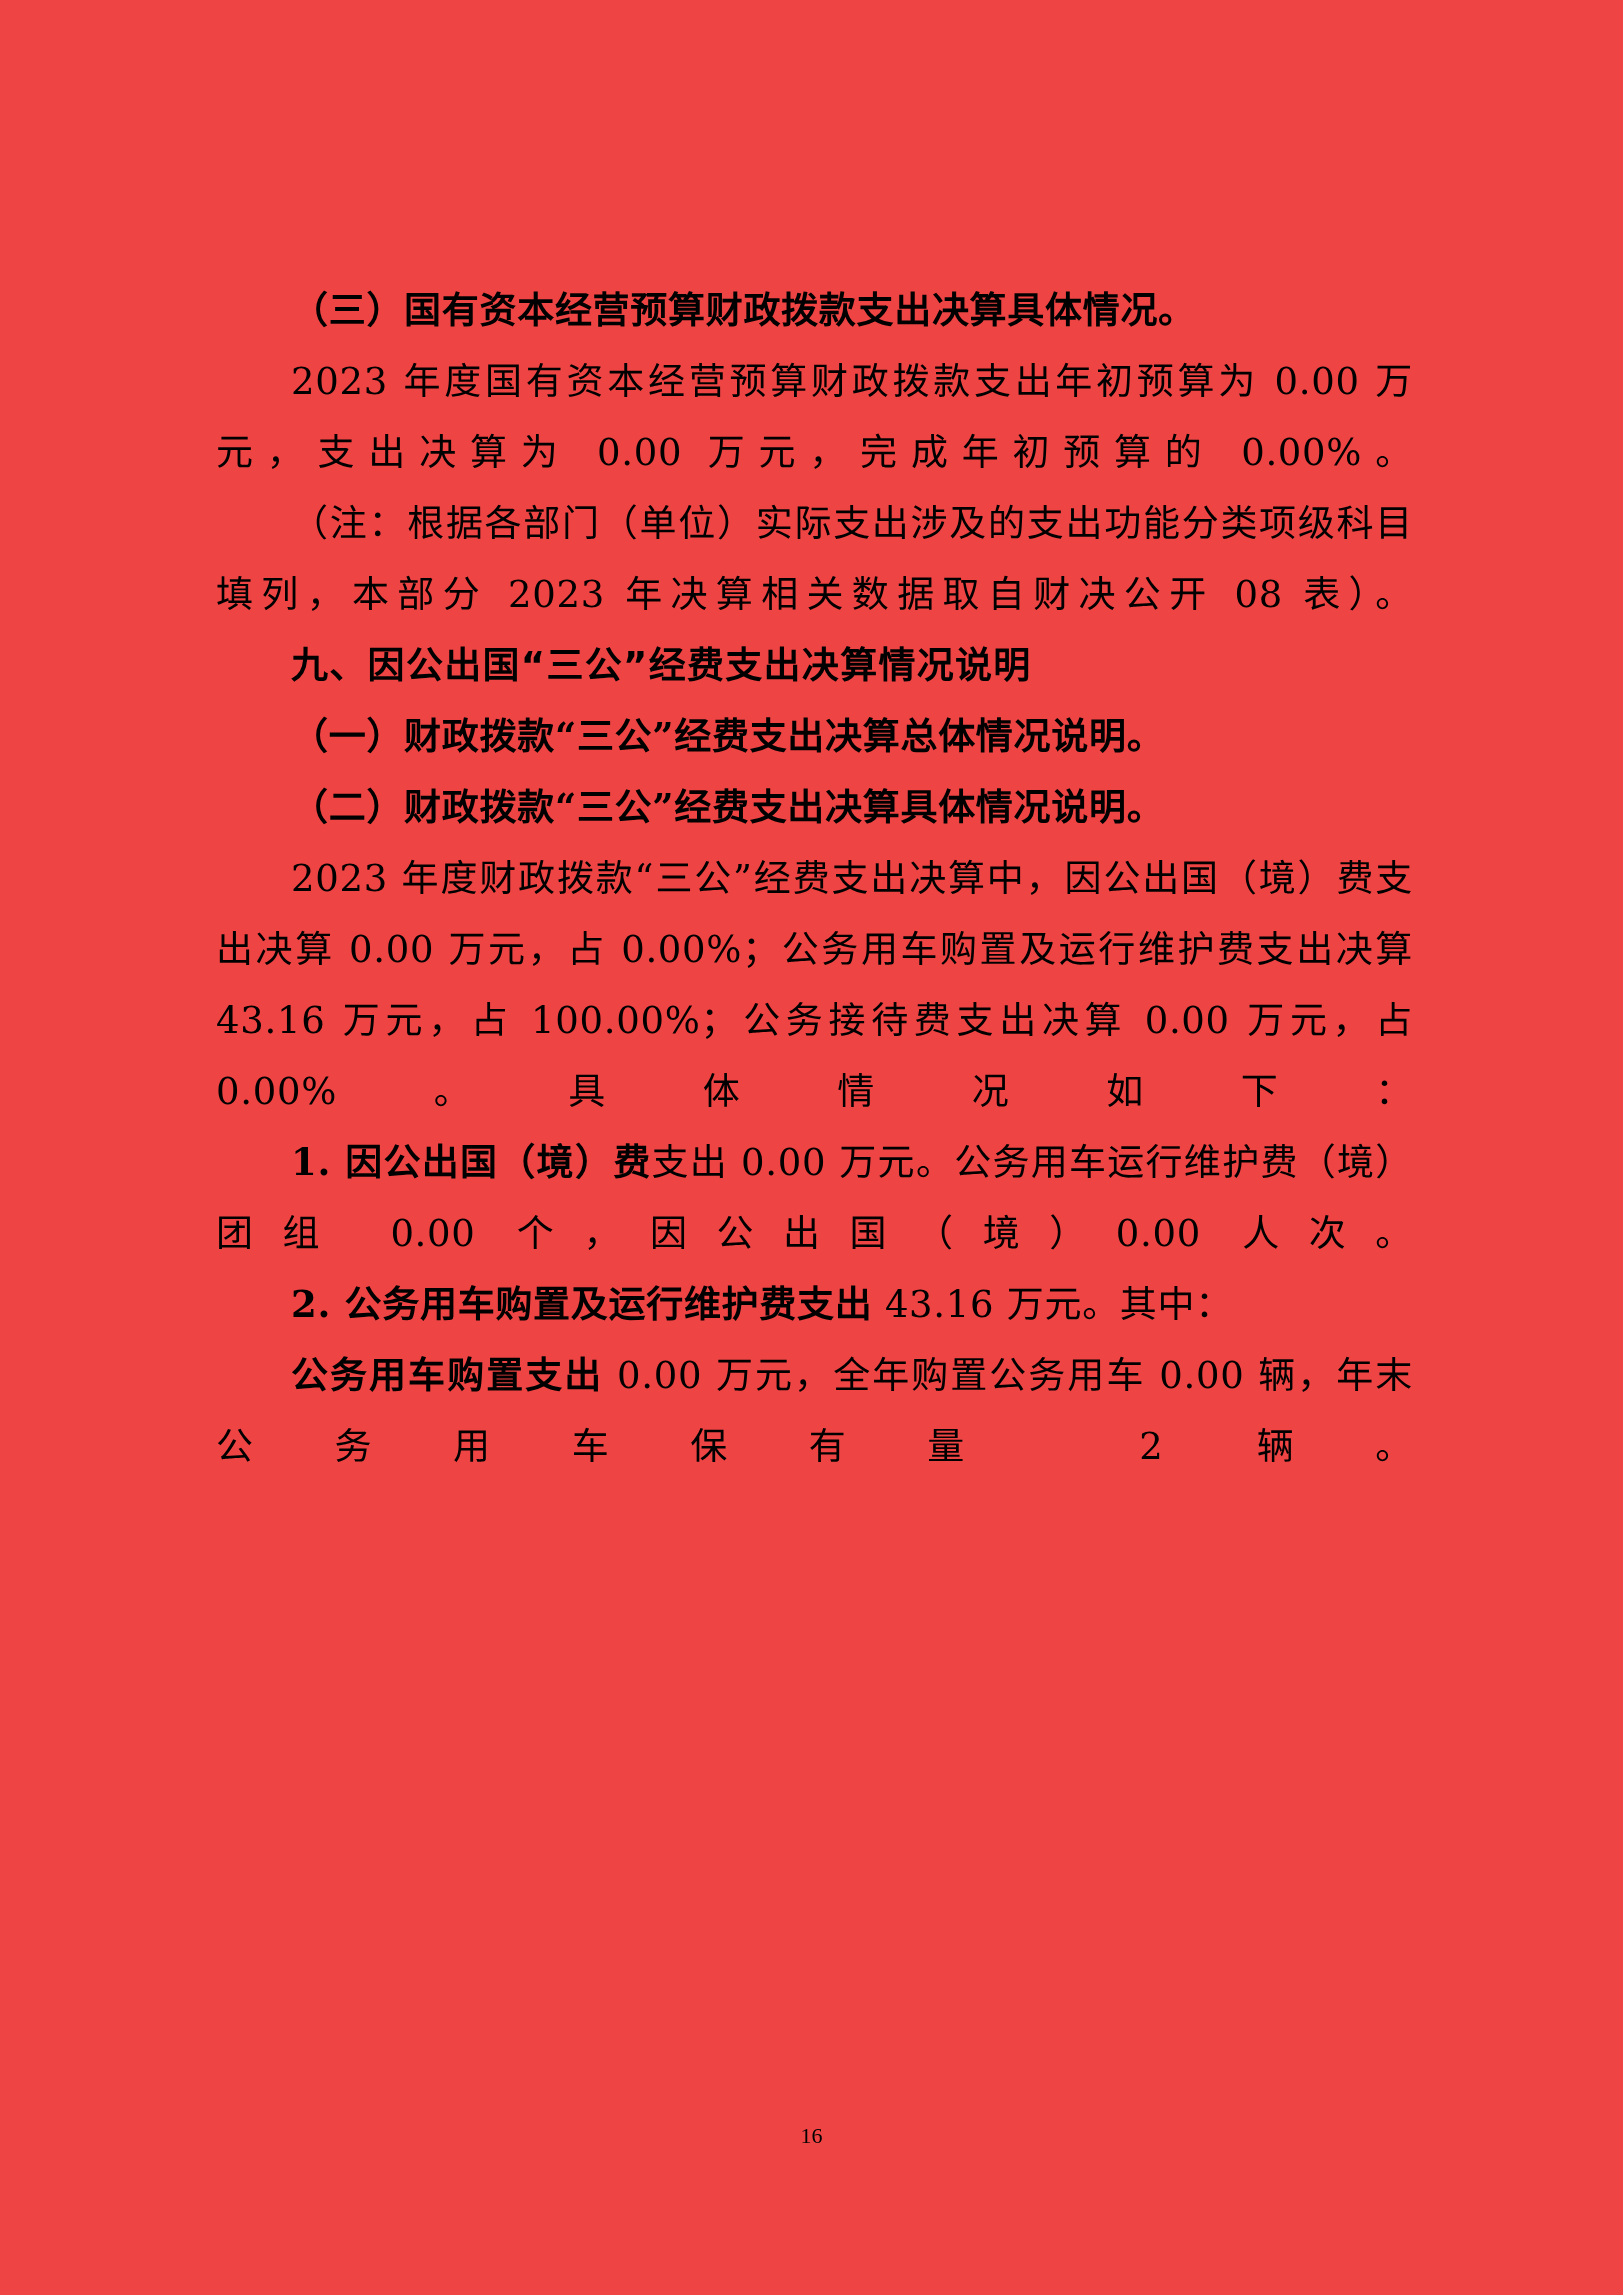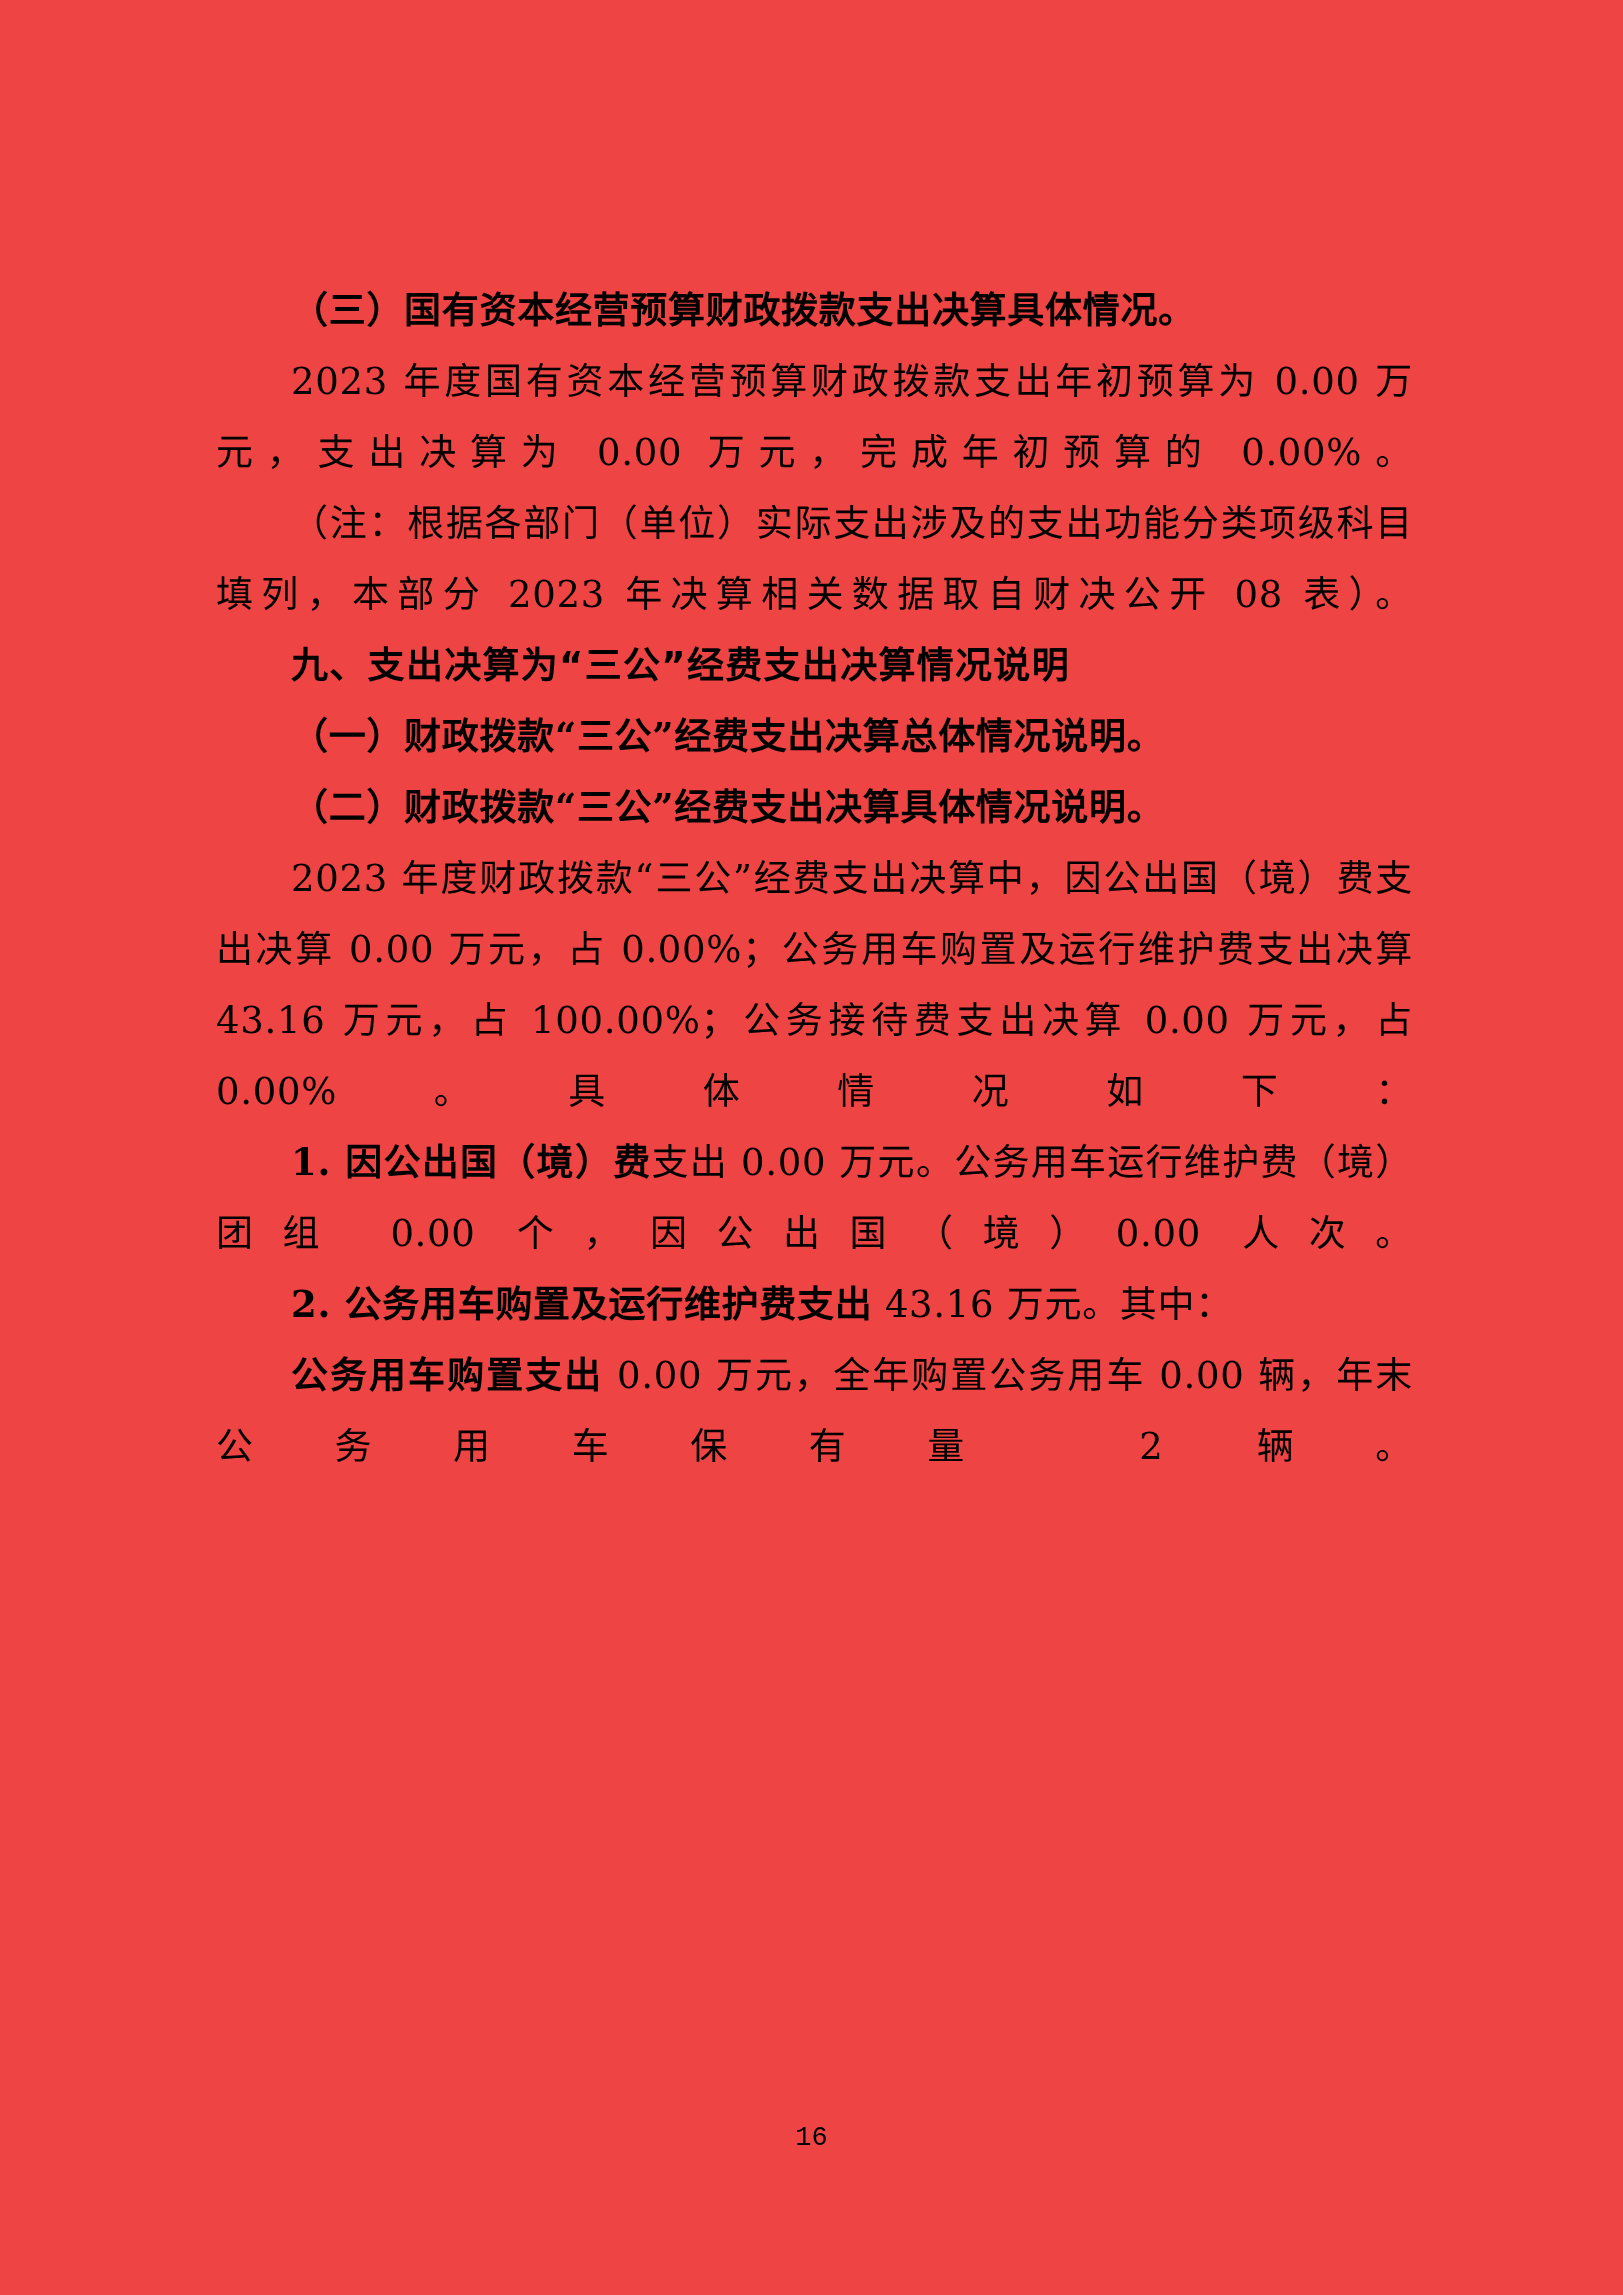--- a/index.html
+++ b/index.html
@@ -53,38 +53,38 @@
   .justify-spread {
     text-align: justify;
     text-align-last: justify;
   }
   .page-number {
     position: absolute;
     left: 0;
     right: 0;
     top: 2123px;
     text-align: center;
-    font-size: 27px;
-    font-family: Liberation Mono, monospace;
+    font-size: 22px;
+    font-family: Liberation Serif, serif;
     color: #000;
   }
 </style>
 </head>
 <body>
 
 <div class="page">
   <div class="content">
 
     <p class="subheading">（三）国有资本经营预算财政拨款支出决算具体情况。</p>
 
     <p class="indent justify-spread">2023 年度国有资本经营预算财政拨款支出年初预算为 0.00 万元，支出决算为 0.00 万元，完成年初预算的 0.00%。</p>
 
     <p class="indent justify-spread">（注：根据各部门（单位）实际支出涉及的支出功能分类项级科目填列，本部分 2023 年决算相关数据取自财决公开 08 表）。</p>
 
-    <p class="heading">九、支出决算为“三公”经费支出决算情况说明</p>
+    <p class="heading">九、因公出国“三公”经费支出决算情况说明</p>
 
     <p class="subheading">（一）财政拨款“三公”经费支出决算总体情况说明。</p>
 
 
     <p class="subheading">（二）财政拨款“三公”经费支出决算具体情况说明。</p>
 
     <p class="indent justify-spread">2023 年度财政拨款“三公”经费支出决算中，因公出国（境）费支出决算 0.00 万元，占 0.00%；公务用车购置及运行维护费支出决算 43.16 万元，占 100.00%；公务接待费支出决算 0.00 万元，占 0.00%。具体情况如下：</p>
 
     <p class="indent justify-spread"><span class="bold-lead">1. 因公出国（境）费</span><span>支出 0.00 万元。公务用车运行维护费（境）团组 0.00 个，因公出国（境）0.00 人次。</span></p>
 

